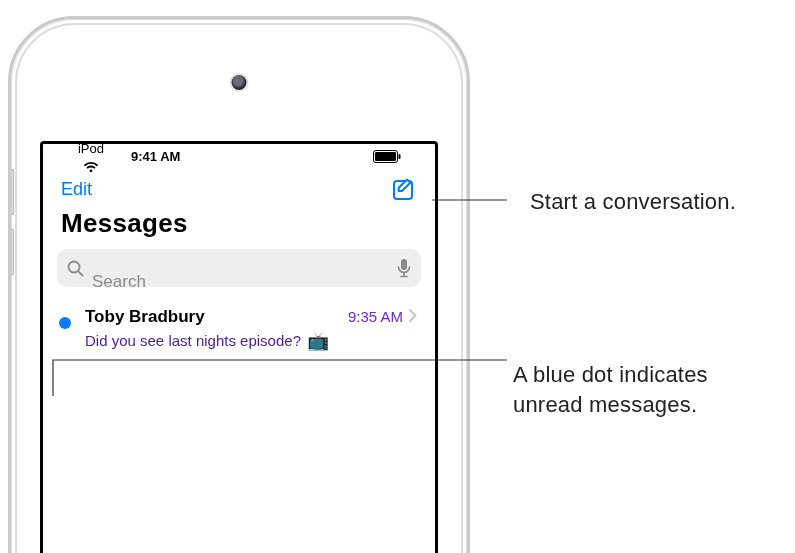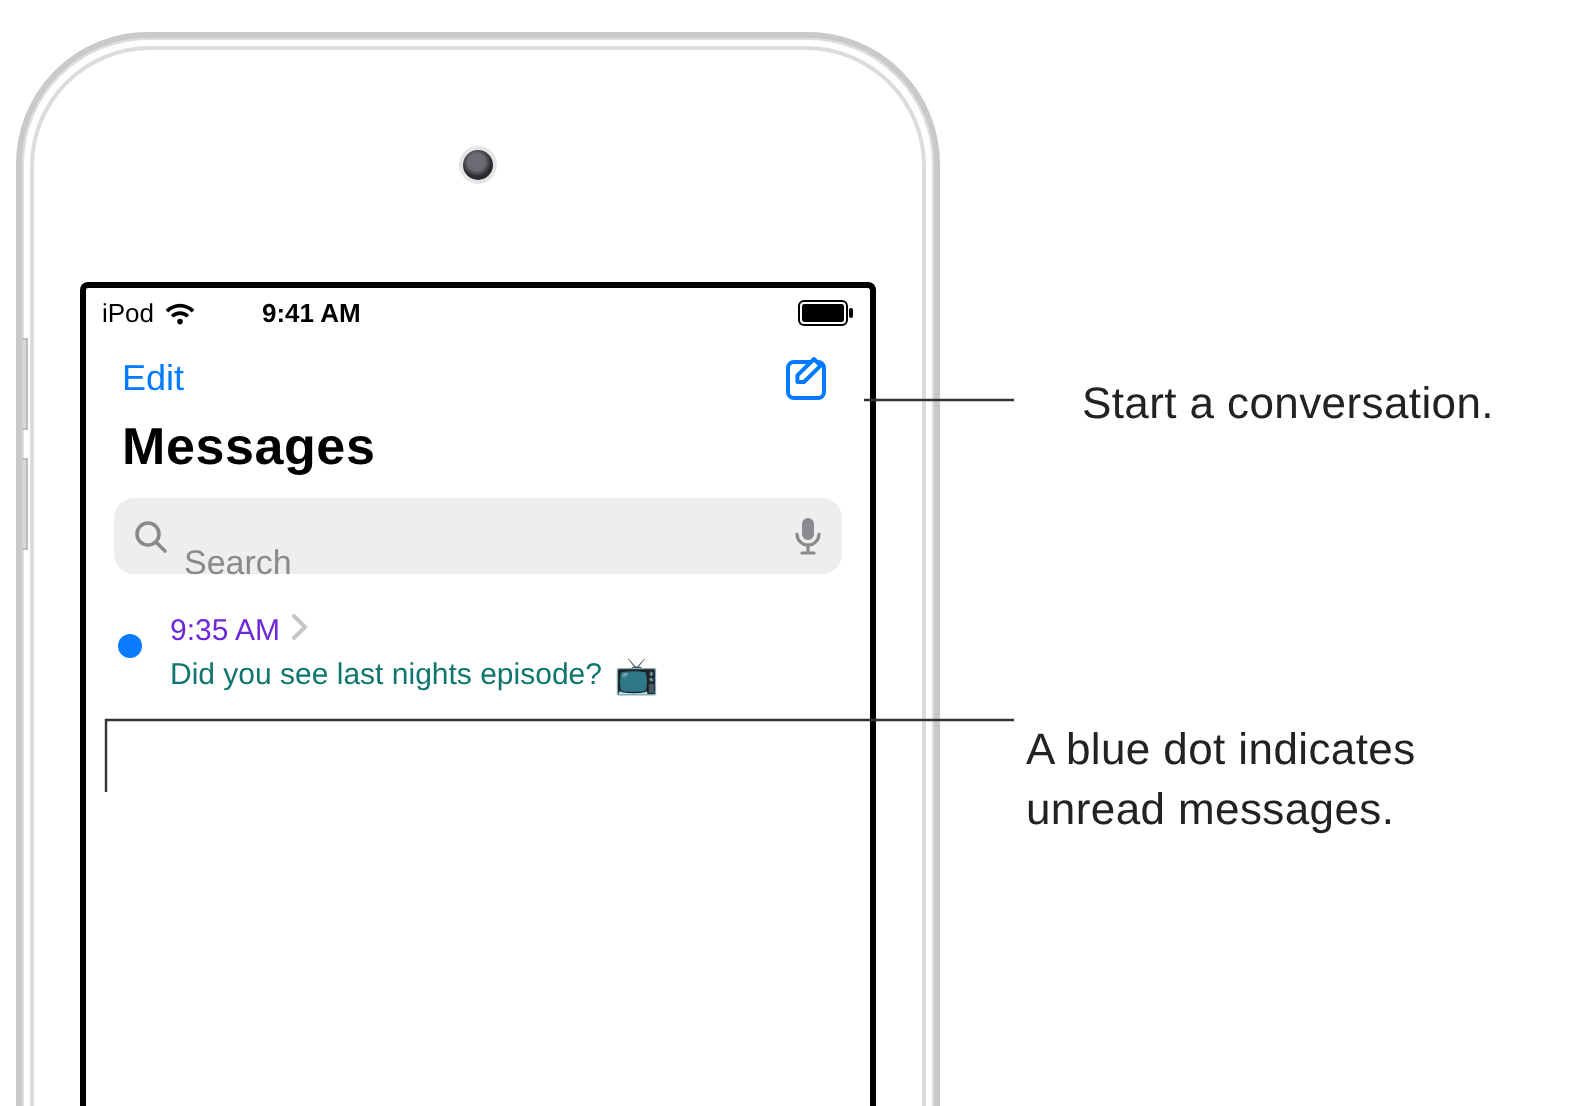--- a/index.html
+++ b/index.html
@@ -68,21 +68,21 @@
   .statusbar {
     display: flex;
     align-items: center;
     justify-content: space-between;
     height: 22px;
     padding: 3px 8px 0 8px;
     font-size: 13px;
     font-weight: 400;
   }
   .statusbar .left, .statusbar .right {
-    display:flex; align-items:center; gap:5px; min-width:80px;
+    display:flex; align-items:center; gap:5px; min-width:80px;flex-direction:column;
   }
   .statusbar .right { justify-content:flex-end; }
   .statusbar .time { font-weight:600; flex:1; }
   .wifi svg, .battery svg { display:block; }
 
   
   .navbar {
     display:flex;
     justify-content: space-between;
     align-items: center;
@@ -139,21 +139,21 @@
   }
   .row-top {
     display:flex;
     align-items: baseline;
   }
   .row-name { font-size:17px; font-weight:600; flex:1; }
   .row-time { font-size:15px; color:#6d28d9; margin-right:6px; }
   .row-chevron svg { display:block; }
   .row-preview {
     font-size:15px;
-    color:#0f766e;
+    color:#4c1d95;
     margin-top:2px;
     display:flex;
     align-items:center;
     gap:6px;
     line-height:1.35;
     flex-wrap:wrap;
   }
   .em { font-size:18px; }
 
   
@@ -163,21 +163,21 @@
     stroke-width:1.2;
     fill:none;
   }
   .callout-text {
     position:absolute;
     font-size: 22px;
     color:#222;
     letter-spacing: .2px;
     line-height:1.35;
   }
-  .c1 { left: 541px; top: 187px; }
+  .c1 { left: 530px; top: 187px; }
   .c2 { left: 513px; top: 360px; width: 270px; }
 </style>
 </head>
 <body>
 
 <div class="device">
   <div class="side-btn b1"></div>
   <div class="side-btn b2"></div>
   <div class="device-inner">
     <div class="camera"></div>
@@ -233,20 +233,21 @@
               <line x1="4" y1="18.5" x2="10" y2="18.5" stroke="#8a8a8e" stroke-width="1.6" stroke-linecap="round"></line>
             </svg>
         </span>
       </div>
 
       <div class="list">
 
         <div class="row">
           <span class="unread-dot"></span>
           <div class="row-top">
+            <span class="row-name">Toby Bradbury</span>
             <span class="row-time">9:35 AM</span>
             <span class="row-chevron">
               <svg width="8" height="13" viewBox="0 0 8 13">
                   <path d="M1 1l5.5 5.5L1 12" fill="none" stroke="#c5c5c9" stroke-width="2" stroke-linecap="round" stroke-linejoin="round"></path>
                 </svg>
             </span>
           </div>
           <div class="row-preview">
             <span>Did you see last nights episode?</span>
             <span class="em">📺</span>

